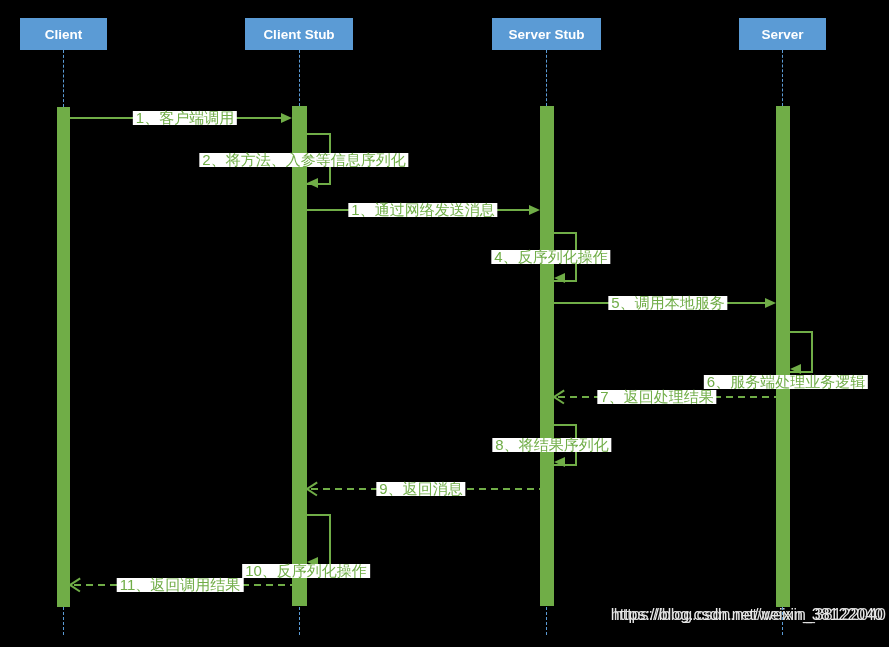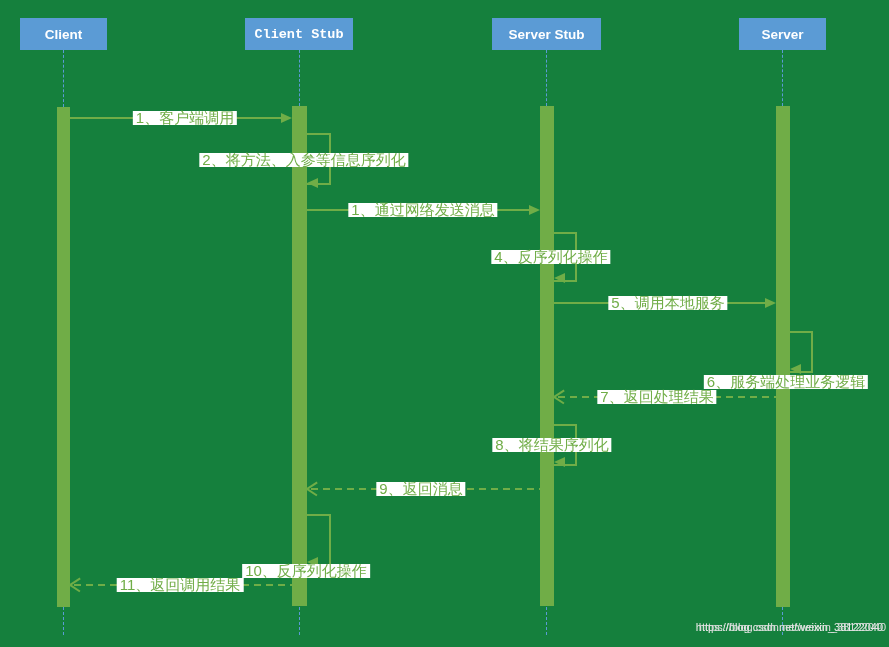--- a/index.html
+++ b/index.html
@@ -1,17 +1,17 @@
 <!DOCTYPE html>
 <html><head>
 <meta charset="utf-8">
 <style>
   html,body{margin:0;padding:0;background:#fff;}
   #canvas{
-    position:relative;width:889px;height:647px;background:#15803d;overflow:hidden;
+    position:relative;width:889px;height:647px;background:#000000;overflow:hidden;
     font-family:"Liberation Sans","DejaVu Sans",sans-serif;
   }
   .actor-box{
     position:absolute;height:32px;background:#5b9bd5;color:#fff;
     font-weight:bold;font-size:13.5px;display:flex;align-items:center;justify-content:center;
   }
   .lifeline{
     position:absolute;width:0;border-left:1px dashed #5b9bd5;
   }
   .activation{
@@ -38,33 +38,33 @@
   .head-left-open::before{transform:rotate(-33deg);}
   .head-left-open::after{transform:rotate(33deg);}
   .self-loop{
     position:absolute;border:2px solid #70ad47;border-left:none;
   }
   .msg-label{
     position:absolute;transform:translate(-50%,-50%);background:#ffffff;
     color:#70ad47;font-size:15px;white-space:nowrap;padding:0 3px;line-height:14px;
   }
   .watermark{
-    position:absolute;right:3px;top:621px;font-size:11px;color:#dedede;
+    position:absolute;right:3px;top:606px;font-size:16px;color:#dedede;
     text-shadow:-3px 0 0 #ececec;letter-spacing:0px;
   }
 </style>
 </head>
 <body>
 
 <div id="canvas">
 
   <div class="actor-box" style="left:20px;top:18px;width:87px;">
       <span>Client</span>
     </div>
-  <div class="actor-box" style="left:245px;top:18px;width:108px;font-family:Liberation Mono, monospace;">
+  <div class="actor-box" style="left:245px;top:18px;width:108px;">
       <span>Client Stub</span>
     </div>
   <div class="actor-box" style="left:492px;top:18px;width:109px;">
       <span>Server Stub</span>
     </div>
   <div class="actor-box" style="left:739px;top:18px;width:87px;">
       <span>Server</span>
     </div>
 
   <div class="lifeline" style="left:63px;top:50px;height:57px;"></div>

